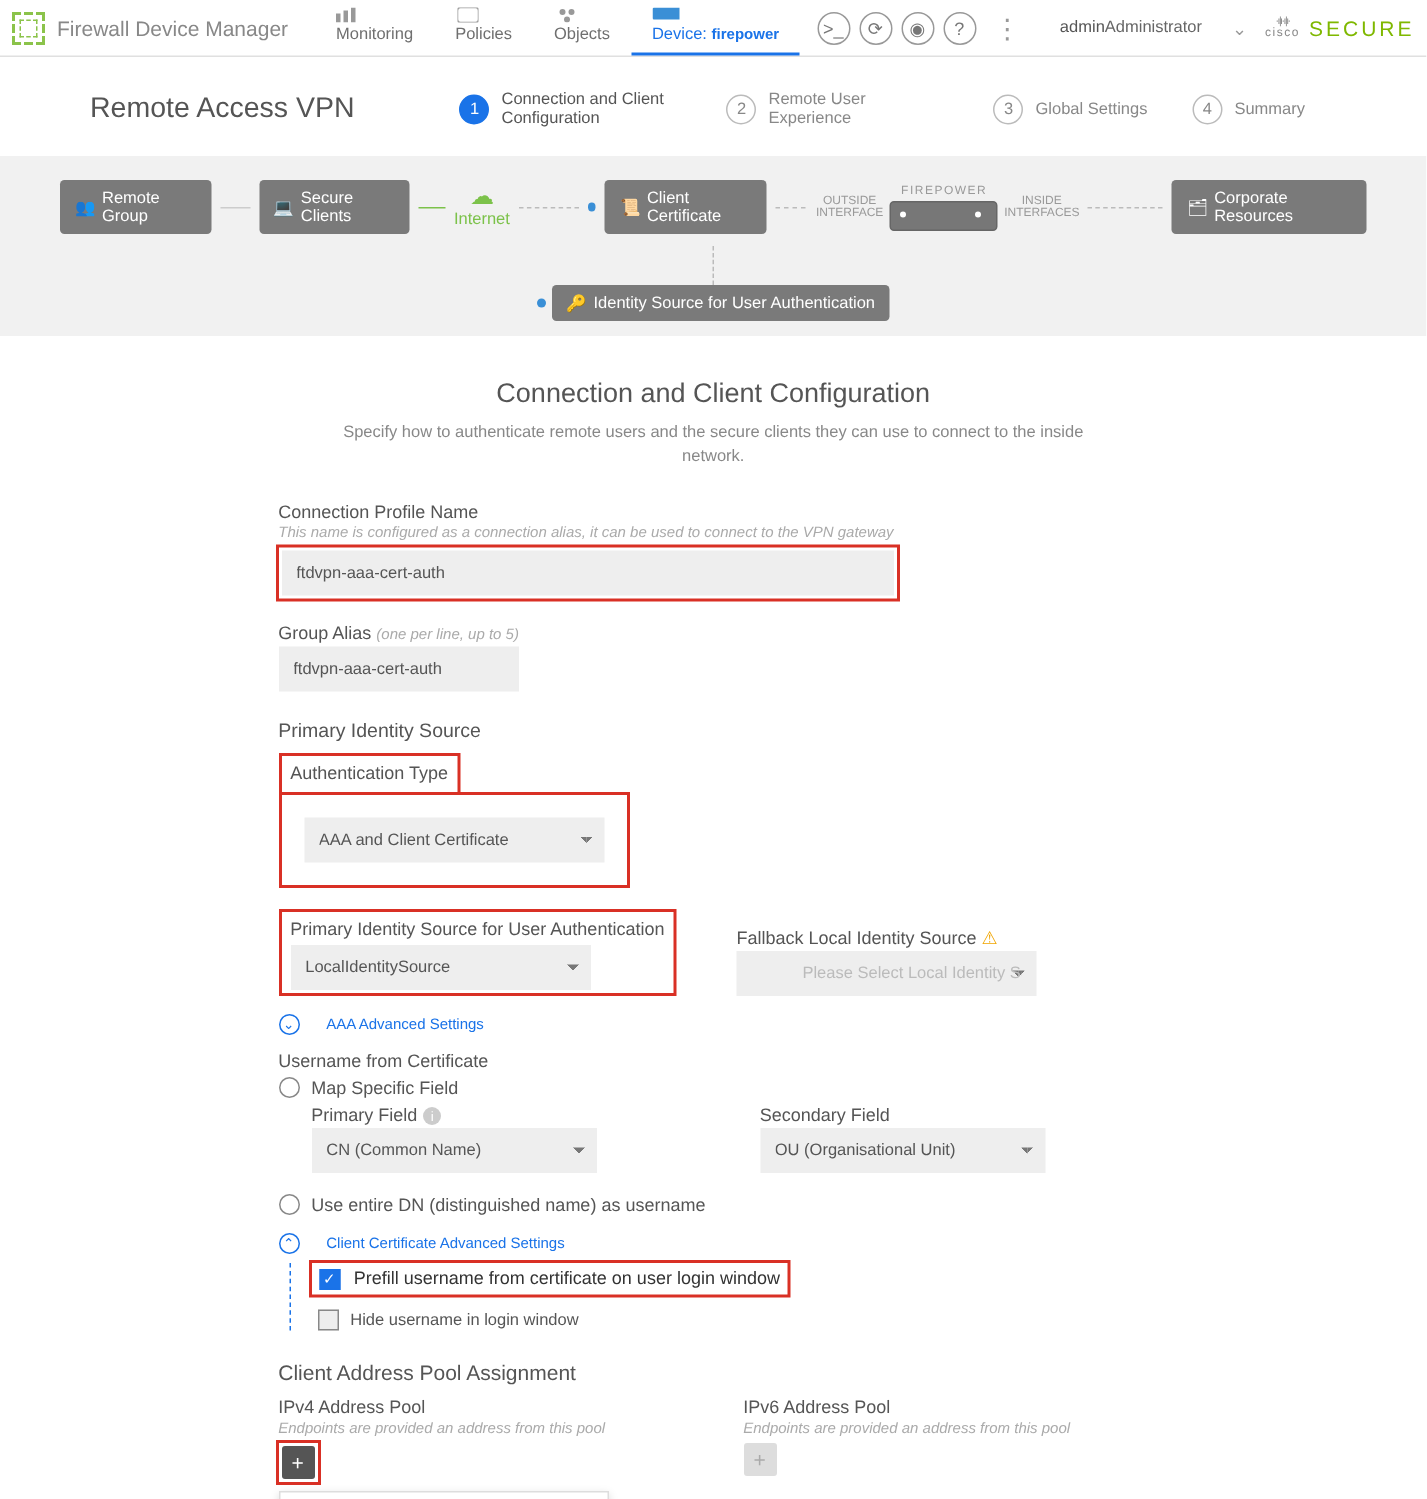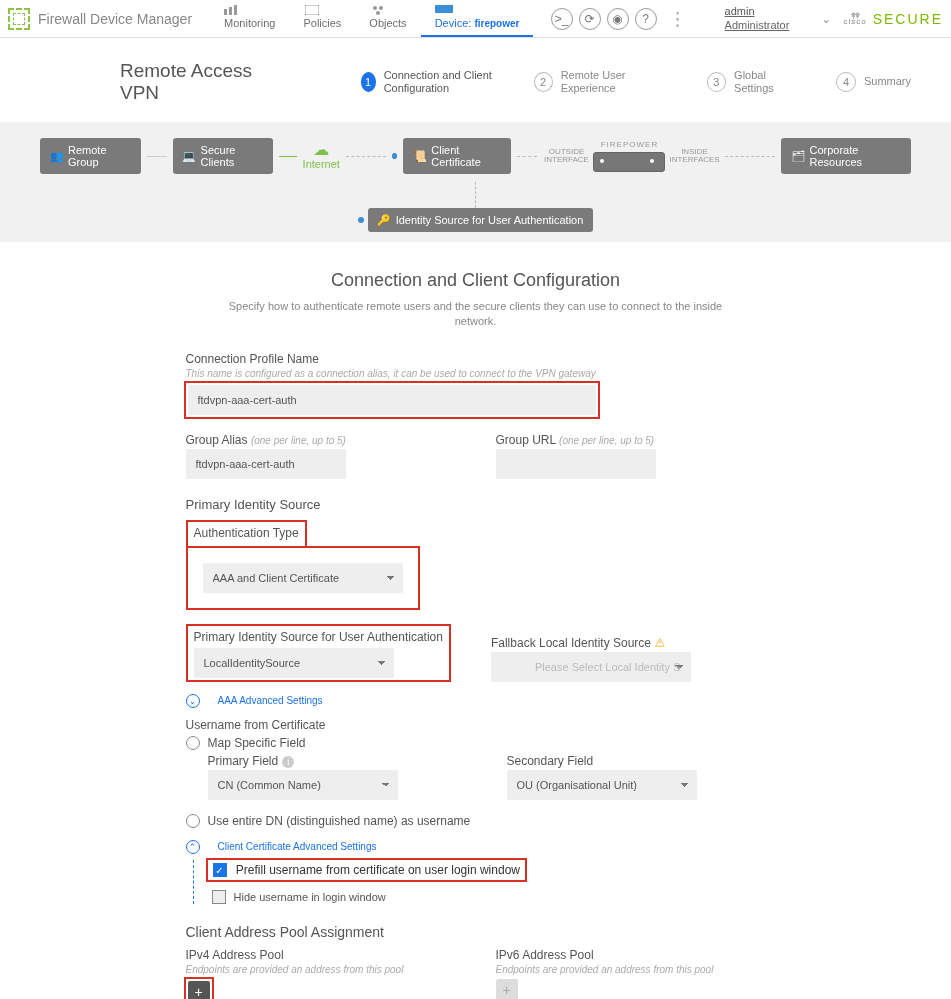--- a/index.html
+++ b/index.html
@@ -11,28 +11,28 @@
   .logo-box::after { content:""; position:absolute; inset:3px; border:1px dashed #8bc34a; }
   .app-title { color: #888; font-size: 14px; margin-right: 18px; }
   .nav { display: flex; gap: 0; }
   .nav-item { display:flex; flex-direction:column; align-items:flex-start; padding: 4px 14px 6px; font-size: 11px; color: #6f6f6f; cursor:pointer; border-bottom:2px solid transparent; }
   .nav-item.active { color: #1a73e8; border-bottom-color:#1a73e8; }
   .nav-item .nav-icon { width: 18px; height: 10px; margin-bottom:2px; display:flex; justify-content:center; }
   .nav-sub { font-size:10px; color:#1a73e8; font-weight:bold; }
   .rt-icons { display:flex; gap:6px; margin-left:auto; align-items:center; }
   .circ { width:22px; height:22px; border:1.5px solid #999; border-radius:50%; display:flex; align-items:center; justify-content:center; color:#777; font-size:12px; cursor:pointer; }
   .vert-dots { font-size:18px; color:#999; padding:0 6px; cursor:pointer; }
-  .user-block { display:flex; flex-direction:column; font-size:11px; color:#666; margin:0 26px; line-height:1.2;text-decoration:underline; }
+  .user-block { display:flex; flex-direction:row; font-size:11px; color:#666; margin:0 14px; line-height:1.2; }
   .user-block .u1 { color:#555; }
   .brand { margin-left:6px; display:flex; align-items:center; gap:6px; }
   .cisco { font-size:8px; color:#888; letter-spacing:1px; }
   .secure { color:#7fb800; font-size:14px; letter-spacing:2px; font-weight:400; }
   
   
-  .title-row { display:flex; align-items:center; padding: 22px 40px 18px 120px; gap:30px; }
+  .title-row { display:flex; align-items:center; padding: 22px 40px 18px 60px; gap:30px; }
   .page-title { font-size:19px; color:#555; font-weight:400; margin-right:40px; }
   .step { display:flex; align-items:center; gap:8px; font-size:11px; color:#888; }
   .step.active .step-num { background:#1a73e8; color:#fff; border-color:#1a73e8;}
   .step.active .step-lbl { color:#555; }
   .step-num { width:20px; height:20px; border-radius:50%; border:1px solid #bbb; display:flex; align-items:center; justify-content:center; font-size:11px; color:#888; }
   .step-lbl { max-width:120px; line-height:1.2; }
   
   
   .topo { background:#f1f1f1; padding:16px 40px 10px; }
   .topo-row { display:flex; align-items:center; justify-content:center; gap:6px; flex-wrap:nowrap; position:relative; }
@@ -241,24 +241,20 @@
   <div class="section">
     <div class="label">Connection Profile Name</div>
     <div class="hint">This name is configured as a connection alias, it can be used to connect to the VPN gateway</div>
     <span class="hl" style="display:block;width:fit-content;"><input class="input" style="width: 408px;" value="ftdvpn-aaa-cert-auth"></span>
 
     <div class="row2" style="margin-top:16px;align-items:flex-end;">
       <div class="col">
         <div class="label"><span>Group Alias</span> <span class="hint" style="display:inline;">(one per line, up to 5)</span></div>
         <input class="input" style="width: 160px;" value="ftdvpn-aaa-cert-auth">
       </div>
-      <div class="col">
-        <div class="label"><span>Group URL</span> <span class="hint" style="display:inline;">(one per line, up to 5)</span></div>
-        <input class="input" style="width: 160px;">
-      </div>
     </div>
 
     <div class="hdr">Primary Identity Source</div>
     <div class="hl-block" style="width:fit-content;padding:4px 6px;">
       <div class="label">Authentication Type</div>
     </div>
     <div class="hl-block" style="width:fit-content;padding:15px;margin-top:-2px;">
       <select class="select"><option>AAA and Client Certificate</option></select>
     </div>
 

